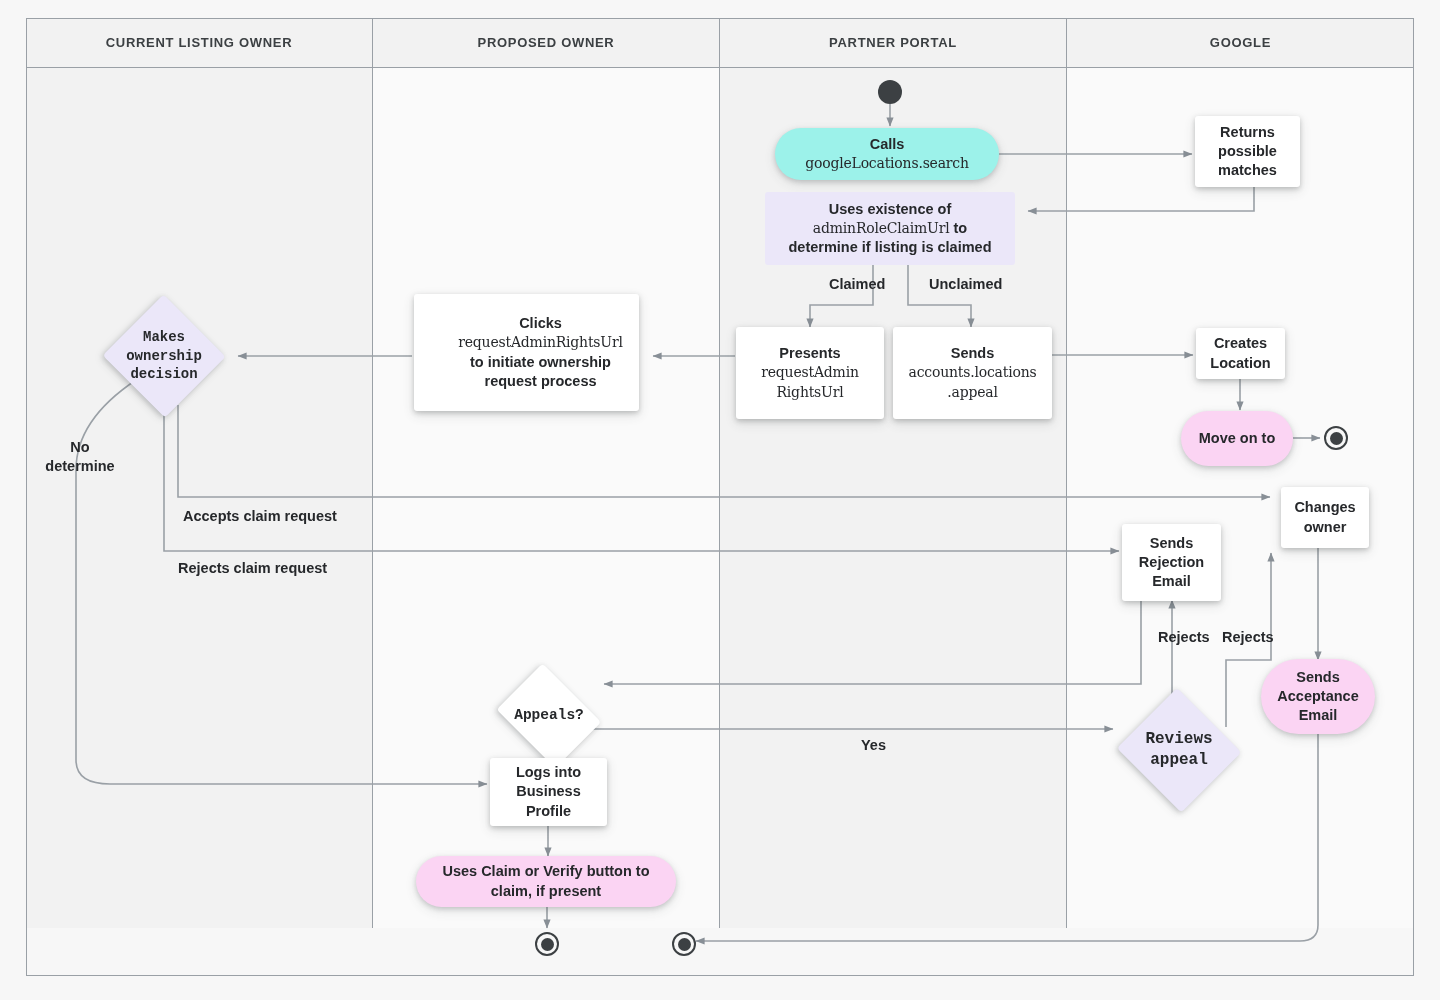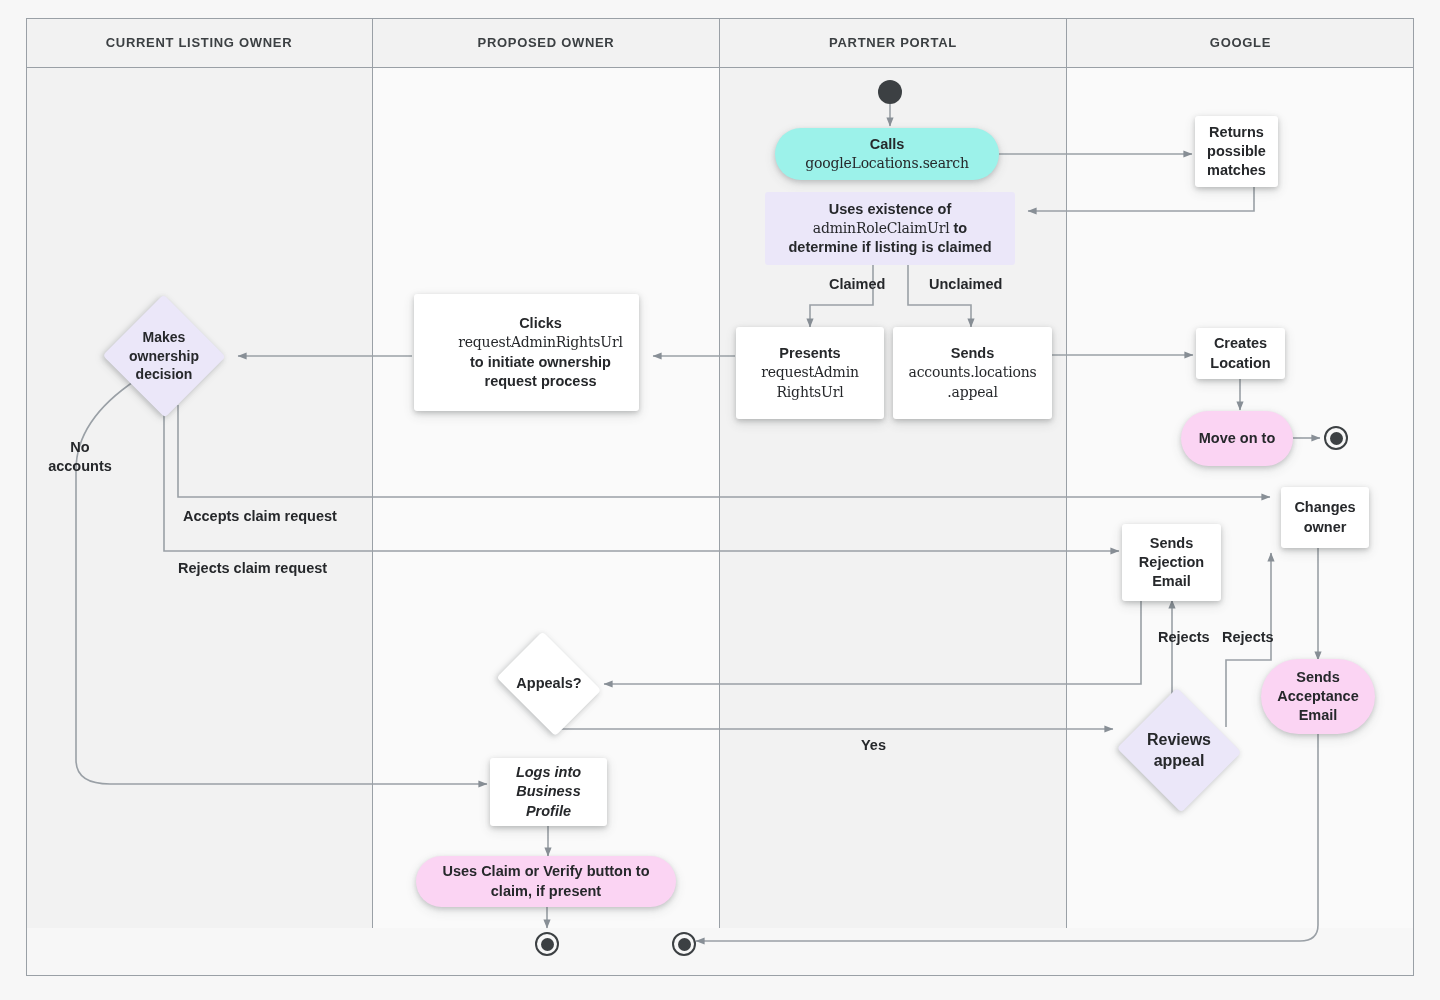--- a/index.html
+++ b/index.html
@@ -131,21 +131,21 @@
     top: 50%;
     width: 70.71%;
     height: 70.71%;
     transform: translate(-50%,-50%) rotate(45deg);
     border-radius: 4px;
     box-shadow: 0 2px 5px rgba(60,64,67,0.22), 0 3px 10px rgba(60,64,67,0.12);
     z-index: -1;
   }
   .dia-lav .dshape { background: #ebe7f9; }
   .dia-white .dshape { background: #ffffff; }
-  .diamond .txt { position: relative; z-index: 1; }
+  .diamond .txt { position: relative; z-index: 1; font-family: Liberation Mono, monospace; }
 
   
   .start-dot {
     position: absolute;
     width: 24px; height: 24px;
     border-radius: 50%;
     background: #3c4043;
     z-index: 4;
   }
   .end-dot {
@@ -270,21 +270,21 @@
   <div class="end-dot" style="left:535px;top:932px;"></div>
   <div class="end-dot" style="left:672px;top:932px;"></div>
 
   <div class="node pill pill-cyan" style="left:775px;top:128px;width:224px;height:52px;">
     <span class="txt">
       <span>Calls</span><br>
       <span class="mono">googleLocations.search</span>
     </span>
   </div>
 
-  <div class="node box" style="left:1195px;top:116px;width:83px;height:71px;">
+  <div class="node box" style="left:1195px;top:116px;width:105px;height:71px;">
     <span class="txt" style="white-space:pre-line;">Returns
 possible
 matches</span>
   </div>
 
   <div class="node box" style="left:736px;top:327px;width:148px;height:92px;">
     <span class="txt">
       <span>Presents</span><br>
       <span class="mono">requestAdmin</span><br>
       <span class="mono">RightsUrl</span>
@@ -348,39 +348,39 @@
 Acceptance
 Email</span>
   </div>
 
   <div class="node diamond dia-lav" style="left:1115px;top:690px;width:128px;height:120px;">
     <span class="dshape"></span>
     <span class="txt" style="white-space:pre-line;font-size:16px;">Reviews
 appeal</span>
   </div>
 
-  <div class="node diamond dia-white" style="left:490px;top:638px;width:118px;height:92px;">
+  <div class="node diamond dia-white" style="left:490px;top:670px;width:118px;height:92px;">
     <span class="dshape"></span>
     <span class="txt">Appeals?</span>
   </div>
 
-  <div class="node box" style="left:490px;top:758px;width:117px;height:68px;font-style:italic;">
+  <div class="node box" style="left:490px;top:758px;width:117px;height:68px;">
     <span class="txt" style="white-space:pre-line;">Logs into
 Business
 Profile</span>
   </div>
 
   <div class="node pill pill-pink" style="left:416px;top:856px;width:260px;height:51px;">
     <span class="txt" style="white-space:pre-line;">Uses Claim or Verify button to
 claim, if present</span>
   </div>
 
   <div class="elabel" style="left:780px;top:274px;margin-left:46px;">Claimed</div>
   <div class="elabel" style="left:926px;top:274px;">Unclaimed</div>
   <div class="elabel" style="left:41px;top:437px;text-align:center;width:72px;">No
-accounts</div>
+determine</div>
   <div class="elabel" style="left:180px;top:506px;">Accepts claim request</div>
   <div class="elabel" style="left:175px;top:558px;">Rejects claim request</div>
   <div class="elabel" style="left:1155px;top:627px;">Rejects</div>
   <div class="elabel" style="left:1219px;top:627px;">Rejects</div>
   <div class="elabel" style="left:858px;top:735px;">Yes</div>
 
 </div>
 
 </body></html>

